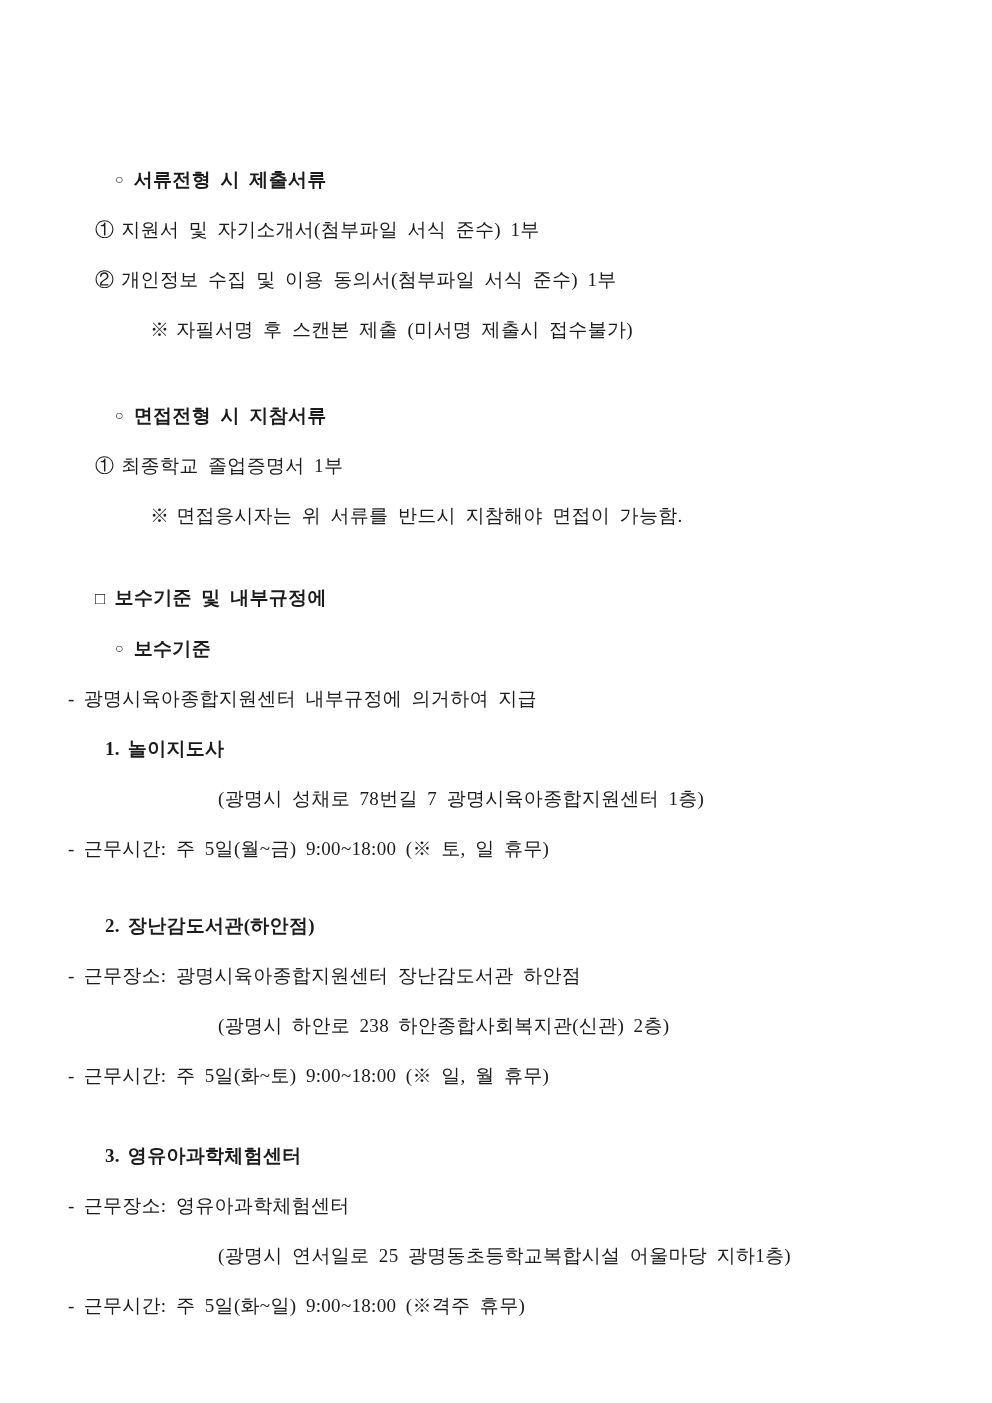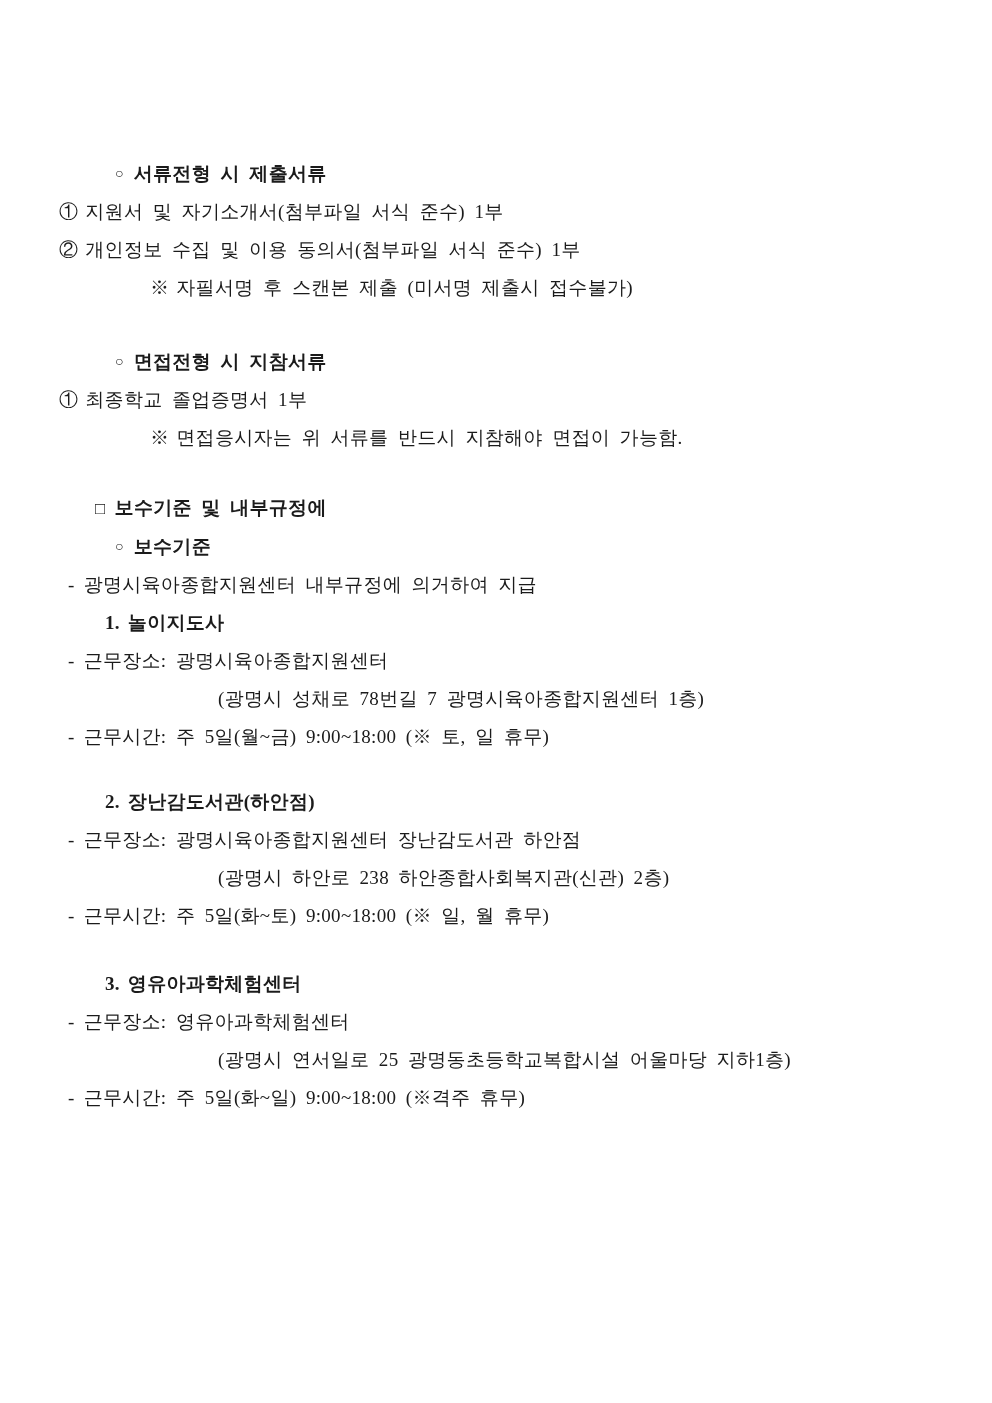--- a/index.html
+++ b/index.html
@@ -10,31 +10,31 @@
     margin: 0 auto;
     background: #ffffff;
     color: #1b1b1b;
     font-family: "Liberation Serif", "DejaVu Serif", serif;
     font-size: 19px;
     box-sizing: border-box;
     padding-top: 155px;
     overflow: hidden;
   }
   .line {
-    line-height: 38px;
+    line-height: 50px;
     white-space: nowrap;
     letter-spacing: 0.3px;
     word-spacing: 4.5px;
   }
   .b { font-weight: 700; }
 
   
   .ind-sq   { padding-left: 95px;  }  
   .ind-circ { padding-left: 115px; }  
-  .ind-item { padding-left: 59px; }  
+  .ind-item { padding-left: 95px; }  
   .ind-note { padding-left: 150px; }  
   .ind-num  { padding-left: 105px; }  
   .ind-dash { padding-left: 68px; }  
   .ind-addr { padding-left: 218px; }  
 
   
   .gap-interview { margin-top: 36px; }
   .gap-pay       { margin-top: 32px; }
   .gap-work      { margin-top: 38px; }
   .gap-job2      { margin-top: 27px; }
@@ -83,23 +83,20 @@
     <span class="m-circ b">○</span><span class="b">보수기준</span>
   </div>
   <div class="line ind-dash">
     <span class="m-dash">-</span><span>광명시육아종합지원센터 내부규정에 의거하여 지급</span>
   </div>
 
 
   <div class="line ind-num">
     <span class="m-num b">1.</span><span class="b">놀이지도사</span>
   </div>
-  <div class="line ind-dash">
-    <span class="m-dash">-</span><span>근무장소: 광명시육아종합지원센터</span>
-  </div>
   <div class="line ind-addr">
     <span>(광명시 성채로 78번길 7 광명시육아종합지원센터 1층)</span>
   </div>
   <div class="line ind-dash">
     <span class="m-dash">-</span><span>근무시간: 주 5일(월~금) 9:00~18:00 (※ 토, 일 휴무)</span>
   </div>
 
   <div class="line ind-num gap-job2">
     <span class="m-num b">2.</span><span class="b">장난감도서관(하안점)</span>
   </div>

